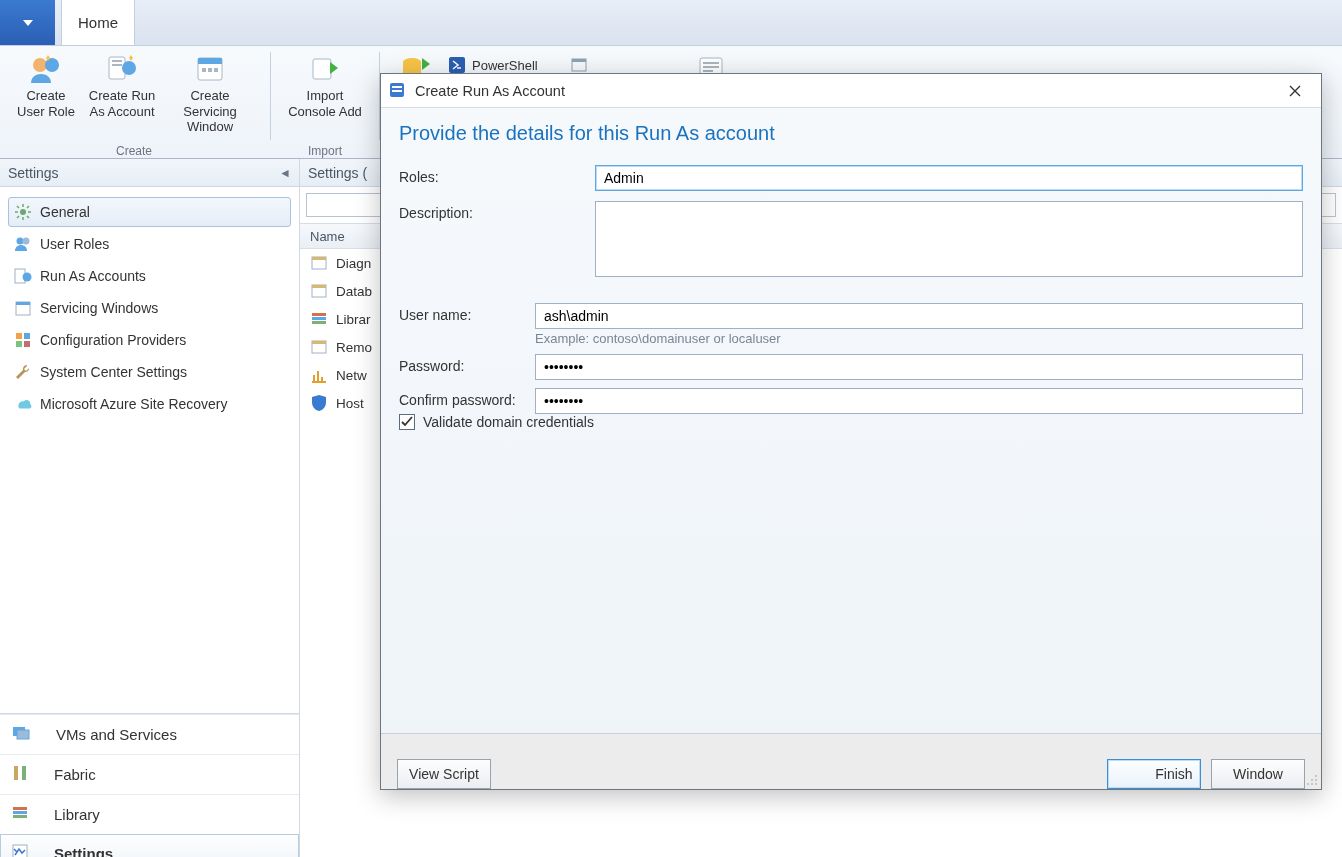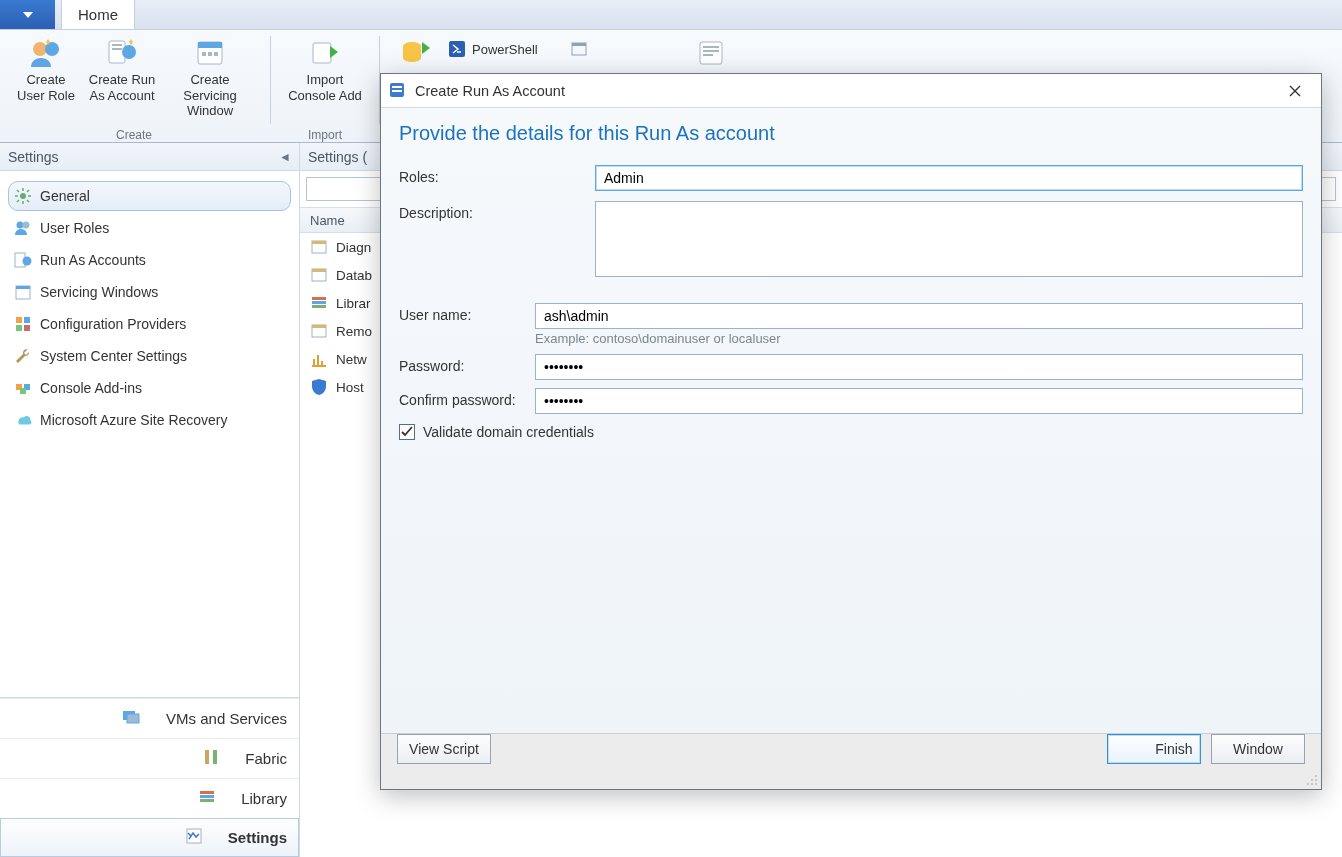--- a/index.html
+++ b/index.html
@@ -1,19 +1,19 @@
 <!DOCTYPE html>
 <html><head>
   <meta charset="utf-8">
   <style>
     * { box-sizing: border-box; font-family: "Segoe UI", sans-serif; }
     body { margin: 0; padding: 0; background: #fff; width: 1342px; height: 857px; position: relative; overflow: hidden; font-size: 14px; color: #333; }
 
     
-    .menu-strip { height: 30px; background: linear-gradient(#e8eef7,#d9e2ef); border-bottom: 1px solid #c3cfde; display: flex; align-items: stretch; }
+    .menu-strip { height: 46px; background: linear-gradient(#e8eef7,#d9e2ef); border-bottom: 1px solid #c3cfde; display: flex; align-items: stretch; }
     .menu-drop { width: 55px; background: linear-gradient(#3a7ad1,#2b5fb3); display:flex; align-items:center; justify-content:center; }
     .menu-drop svg { fill:#fff; }
     .menu-tab  { padding: 0 16px; display:flex; align-items:center; background:#fff; border-right:1px solid #c3cfde; border-left:1px solid #c3cfde; margin-left:6px; font-size:15px; color:#333;}
 
     
     .ribbon { height: 113px; background: linear-gradient(#f7fafd,#eef3f9); border-bottom:1px solid #aab8c9; display:flex; padding:2px 4px 0 4px; gap:6px; }
     .ribbon-group { display:flex; flex-direction:column; align-items:center; padding:0 6px; position:relative;}
     .ribbon-group-sep { border-right:1px solid #c6d1de; width:1px; height:88px; align-self:flex-start; margin-top:4px;}
     .ribbon-items-row { display:flex; gap:4px; flex:1; align-items:flex-start; padding-top:2px;}
     .ribbon-btn { width:72px; display:flex; flex-direction:column; align-items:center; text-align:center; gap:2px; padding:2px 2px; border-radius:3px; cursor:default; font-size:13px; line-height:1.2; color:#333;}
@@ -22,26 +22,26 @@
     .ribbon-small-col { display:flex; flex-direction:row; gap:2px; padding-top:4px;}
     .ribbon-small { display:flex; align-items:center; gap:6px; padding:2px 6px; font-size:13px; color:#333; min-width:120px;}
     .ribbon-small .sico { width:18px; height:18px; display:flex; align-items:center; justify-content:center;}
 
     
     .main-row { display:flex; height:calc(100% - 143px); }
     .settings-pane { width:300px; border-right:1px solid #cfd8e3; display:flex; flex-direction:column; background:#fff;}
     .settings-hdr  { height:28px; background:linear-gradient(#f2f6fb,#e6edf5); border-bottom:1px solid #cfd8e3; display:flex; align-items:center; padding:0 8px; font-size:14px; color:#4a5664;}
     .settings-hdr .collapse { margin-left:auto; color:#6b7684; font-size:12px;}
     .tree { padding:8px 6px; flex:1; }
-    .tree-item { display:flex; align-items:center; gap:8px; padding:6px 6px; margin:2px 2px; border-radius:10px; font-size:14px;}
+    .tree-item { display:flex; align-items:center; gap:8px; padding:6px 6px; margin:2px 2px; border-radius:3px; font-size:14px;}
     .tree-item.sel { background:linear-gradient(#f3f7fd,#e4edf7); border:1px solid #a9c2e0; padding:5px 5px;}
     .tree-item .tico { width:18px; height:18px; display:flex; align-items:center; justify-content:center;}
     .nav-sep { border-top:1px solid #cfd8e3; margin-top:auto;}
     .nav-list { }
-    .nav-item { display:flex; align-items:center; gap:26px; padding:10px 12px; border-top:1px solid #e6ebf1; font-size:15px; color:#333;justify-content:flex-end;}
+    .nav-item { display:flex; align-items:center; gap:26px; padding:10px 12px; border-top:1px solid #e6ebf1; font-size:15px; color:#333;}
     .nav-item.sel { background:linear-gradient(#fefefe,#eef3f9); border:1px solid #b7cbe2; font-weight:600; padding:9px 11px;}
 
     
     .content-pane { flex:1; display:flex; flex-direction:column; background:#fff;}
     .content-hdr { height:28px; background:linear-gradient(#f2f6fb,#e6edf5); border-bottom:1px solid #cfd8e3; display:flex; align-items:center; padding:0 8px; font-size:14px; color:#4a5664;}
     .search-box { margin:6px 6px; height:24px; border:1px solid #b7c3d0; padding:2px 6px; width:calc(100% - 12px); font-size:13px; }
     .col-hdr { height:26px; background:linear-gradient(#f6f8fb,#eaeff5); border-top:1px solid #d6dee8; border-bottom:1px solid #d6dee8; display:flex; align-items:center; padding:0 10px; font-size:13px; color:#4a5664;}
     .list-row { display:flex; align-items:center; gap:8px; padding:5px 10px; font-size:13.5px;}
     .list-row .lico { width:18px; height:18px; display:flex; align-items:center; justify-content:center;}
 
@@ -53,24 +53,24 @@
     .dlg-title .xbtn { margin-left:auto; width:40px; height:26px; display:flex; align-items:center; justify-content:center; }
     .dlg-body { flex:1; background:linear-gradient(#f6f9fc,#eff4f9); padding:14px 18px 0 18px; position:relative; }
     .dlg-h1 { color:#1b72bf; font-size:20px; font-weight:400; margin:0 0 20px 0;}
     .form-grid { display:grid; grid-template-columns:190px 1fr; column-gap:6px; row-gap:10px; align-items:start;}
     .form-grid.tight { grid-template-columns:130px 1fr; row-gap:8px;}
     .lbl { font-size:14px; color:#333; padding-top:4px;}
     .tinput { width:100%; height:26px; border:1px solid #9fb2c5; padding:2px 8px; font-size:14px; background:#fff;}
     .tinput.focus { border-color:#5ca7e4; box-shadow:0 0 0 1px #bcdcf4 inset;}
     .tarea  { width:100%; height:76px; border:1px solid #9fb2c5; padding:4px 8px; font-size:14px; background:#fff; resize:none;}
     .hint { font-size:13px; color:#7b8693; margin-top:2px; grid-column:2;}
-    .chk-row { display:flex; align-items:center; gap:8px; margin-top:10px;}
+    .chk-row { display:flex; align-items:center; gap:8px; }
     .chk { width:16px; height:16px; border:1px solid #5a6c80; background:#fff; display:flex; align-items:center; justify-content:center;}
     .chk svg { display:block;}
-    .dlg-footer { height:56px; background:#ececec; border-top:1px solid #c9cfd6; display:flex; align-items:flex-start; padding:0 16px; gap:10px;}
+    .dlg-footer { height:56px; background:#ececec; border-top:1px solid #c9cfd6; display:flex; align-items:flex-end; padding:0 16px; gap:10px;}
     .btn { min-width:94px; height:30px; border:1px solid #9aa3ad; background:linear-gradient(#fdfdfe,#ebeef2); font-size:14px; display:flex; align-items:center; justify-content:center;}
     .btn.primary { border-color:#3a8fd6; box-shadow:inset 0 0 0 1px #bcdcf4; background:linear-gradient(#fdfeff,#e9f3fb);padding-left:40px;}
     .grip { position:absolute; right:3px; bottom:3px; width:14px; height:14px; opacity:.5;}
   </style>
 </head>
 <body>
 
 <div class="menu-strip">
   <div class="menu-drop">
     <svg width="10" height="6" viewBox="0 0 10 6">
@@ -243,30 +243,20 @@
           </span>
                <span>Configuration Providers</span>
         </div>
         <div class="tree-item">
           <span class="tico">
             <svg width="16" height="16" viewBox="0 0 16 16">
               <path d="M12 1a4 4 0 00-4 5L1 13l2 2 7-7a4 4 0 004-4l-3 3-2-2 3-3z" fill="#b7935e"></path>
             </svg>
           </span>
                <span>System Center Settings</span>
-        </div>
-        <div class="tree-item">
-          <span class="tico">
-            <svg width="16" height="16" viewBox="0 0 16 16">
-              <rect x="1" y="4" width="6" height="6" fill="#f2a24a"></rect>
-              <rect x="9" y="4" width="6" height="6" fill="#5ca7e4"></rect>
-              <rect x="5" y="8" width="6" height="6" fill="#7bc47f"></rect>
-            </svg>
-          </span>
-               <span>Console Add-ins</span>
         </div>
         <div class="tree-item">
           <span class="tico">
             <svg width="20" height="14" viewBox="0 0 20 14">
               <path d="M6 12a5 5 0 015-8 4 4 0 017 3 3 3 0 010 5H6z" fill="#6fc9e4"></path>
             </svg>
           </span>
                <span>Microsoft Azure Site Recovery</span>
         </div>
       </div>

